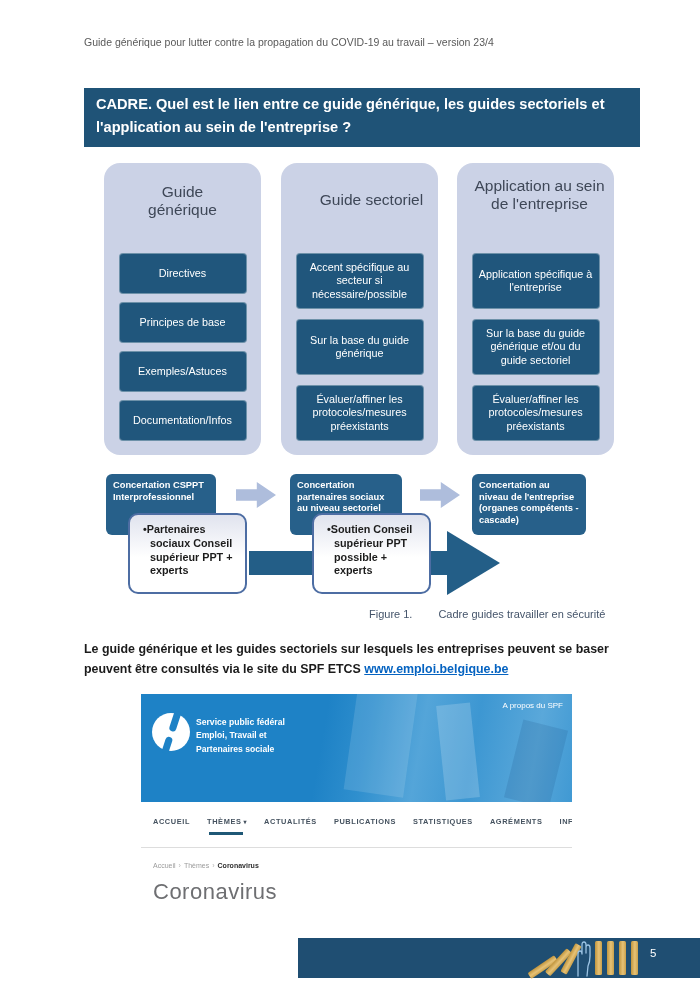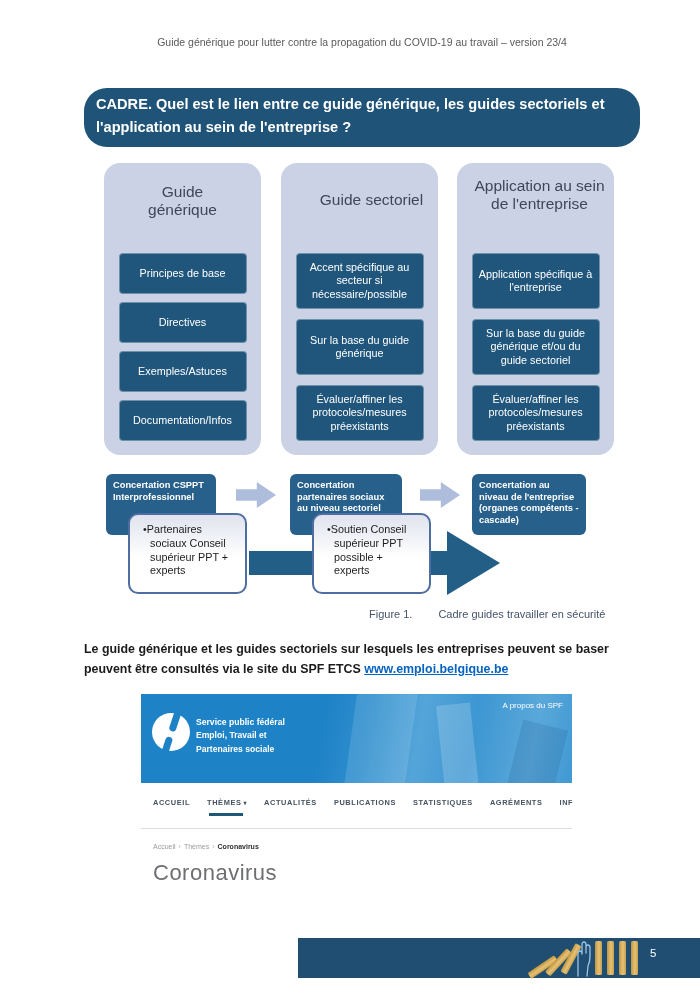--- a/index.html
+++ b/index.html
@@ -1,27 +1,27 @@
 <!DOCTYPE html>
 <html><head>
 <meta charset="utf-8">
 <style>
   * { margin:0; padding:0; box-sizing:border-box; }
   html,body { background:#fff; }
   body { font-family:"Liberation Sans", sans-serif; }
   #page { position:relative; width:700px; height:989px; background:#fff; overflow:hidden; margin:0 auto; }
 
   
-  .doc-header { position:absolute; left:84px; top:36px; width:556px; text-align:center;
+  .doc-header { position:absolute; left:84px; top:36px; width:556px; text-align:left;
     font-size:10.5px; color:#595959; }
 
   
   .banner { position:absolute; left:84px; top:88px; width:556px; min-height:52px;
     background:#1f5377; color:#fff; font-weight:bold; font-size:14.6px; line-height:1.6;
-    padding:5px 12px 7px 12px;border-radius:23px; }
+    padding:5px 12px 7px 12px; }
 
   
   .col { position:absolute; top:163px; width:157px; height:292px; background:#cbd2e6; border-radius:16px; }
   .col1 { left:104px; } .col2 { left:281px; } .col3 { left:457px; }
   .col-title { color:#3e4757; font-size:15.5px; line-height:1.18; text-align:center; padding-top:14px;padding-left:24px; }
   .col1 .col-title { padding-left:30px; padding-right:30px; padding-top:20px; }
   .col2 .col-title { padding-top:28px; }
   .col3 .col-title { padding-left:8px; }
   .boxes { position:absolute; left:0; right:0; top:90px; }
   .dbox { width:128px; margin:0 auto; background:#20567c; border:1px solid rgba(255,255,255,.35);
@@ -32,41 +32,41 @@
 
   
   .fbox { position:absolute; background:#27608a; border-radius:6px; color:#fff;
     font-size:9.3px; font-weight:600; line-height:1.25; padding:6px 7px; z-index:1; }
   .fbox1 { left:106px; top:474px; width:110px; height:61px; }
   .fbox2 { left:290px; top:474px; width:112px; height:61px; }
   .fbox3 { left:472px; top:474px; width:114px; height:61px; }
   .wbox { position:absolute; top:513px; width:119px; height:81px; background:linear-gradient(#e0e3ee, #ffffff 55%);
     border:2px solid #4d6da3; border-radius:10px; color:#1c1c1c; font-size:10.8px; line-height:1.28;
     padding:8px 8px 8px 9px; z-index:3; }
-  .wbox .note { padding-left:11px; text-indent:-7px; }
+  .wbox .note { padding-left:11px; text-indent:-7px;font-weight:bold; }
   .wbox1 { left:128px; } .wbox2 { left:312px; } .wbox3 { left:497px; }
   .arrow-sm { position:absolute; top:482px; width:40px; height:26px; background:#aebddc; z-index:2;
     clip-path:polygon(0 28%, 52% 28%, 52% 0, 100% 50%, 52% 100%, 52% 72%, 0 72%); }
   .arrow-sm1 { left:236px; } .arrow-sm2 { left:420px; }
   .big-arrow-bar { position:absolute; left:249px; top:551px; width:199px; height:24px; background:#235e87; z-index:2; }
   .big-arrow-head { position:absolute; left:447px; top:531px; width:0; height:0; z-index:2;
     border-top:32px solid transparent; border-bottom:32px solid transparent; border-left:53px solid #235e87; }
 
   
   .fig-caption { position:absolute; left:369px; top:608px; font-size:11px; color:#44546a; }
   .fig-caption .cap-text { margin-left:26px; }
 
   
   .para { position:absolute; left:84px; top:640px; width:534px; font-size:12.4px; font-weight:bold;
     color:#1b1b1b; line-height:1.6; }
   .para a { color:#0563c1; }
 
   
   .ws { position:absolute; left:141px; top:694px; width:431px; height:227px; background:#fff; overflow:hidden; }
-  .ws-banner { position:relative; width:100%; height:89px; overflow:hidden;
+  .ws-banner { position:relative; width:100%; height:108px; overflow:hidden;
     background:linear-gradient(100deg,#1e82c6 0%,#1e82c6 42%,#2f8fce 52%,#54a5d9 64%,#3d97d2 76%,#5aa8da 90%,#4099d3 100%); }
   .ws-shape { position:absolute; background:rgba(255,255,255,.12); }
   .ws-shape.s1 { left:210px; top:-10px; width:60px; height:110px; transform:rotate(8deg); }
   .ws-shape.s2 { left:300px; top:10px; width:34px; height:95px; transform:rotate(-6deg); background:rgba(255,255,255,.18); }
   .ws-shape.s3 { left:372px; top:30px; width:46px; height:80px; transform:rotate(14deg); background:rgba(20,70,120,.15); }
   .ws-about { position:absolute; right:9px; top:7px; color:#fff; font-size:8px; }
   .ws-logo { position:absolute; left:10px; top:14px; }
   .ws-org { position:absolute; left:55px; top:22px; color:#fff; font-size:8.6px; font-weight:600; line-height:1.55; }
   .ws-nav { position:relative; height:45px; background:#fff; display:flex; align-items:flex-start;
     padding:15px 0 0 12px; gap:17px; }
@@ -96,22 +96,22 @@
 
 <div id="page">
 
   <div class="doc-header">Guide générique pour lutter contre la propagation du COVID-19 au travail – version 23/4</div>
 
   <div class="banner">CADRE. Quel est le lien entre ce guide générique, les guides sectoriels et l'application au sein de l'entreprise ?</div>
 
   <div class="col col1">
     <div class="col-title">Guide générique</div>
     <div class="boxes">
+      <div class="dbox">Directives</div>
       <div class="dbox">Principes de base</div>
-      <div class="dbox">Directives</div>
       <div class="dbox">Exemples/Astuces</div>
       <div class="dbox">Documentation/Infos</div>
     </div>
   </div>
   <div class="col col2">
     <div class="col-title">Guide sectoriel</div>
     <div class="boxes">
       <div class="dbox">Accent spécifique au secteur si nécessaire/possible</div>
       <div class="dbox">Sur la base du guide générique</div>
       <div class="dbox">Évaluer/affiner les protocoles/mesures préexistants</div>

